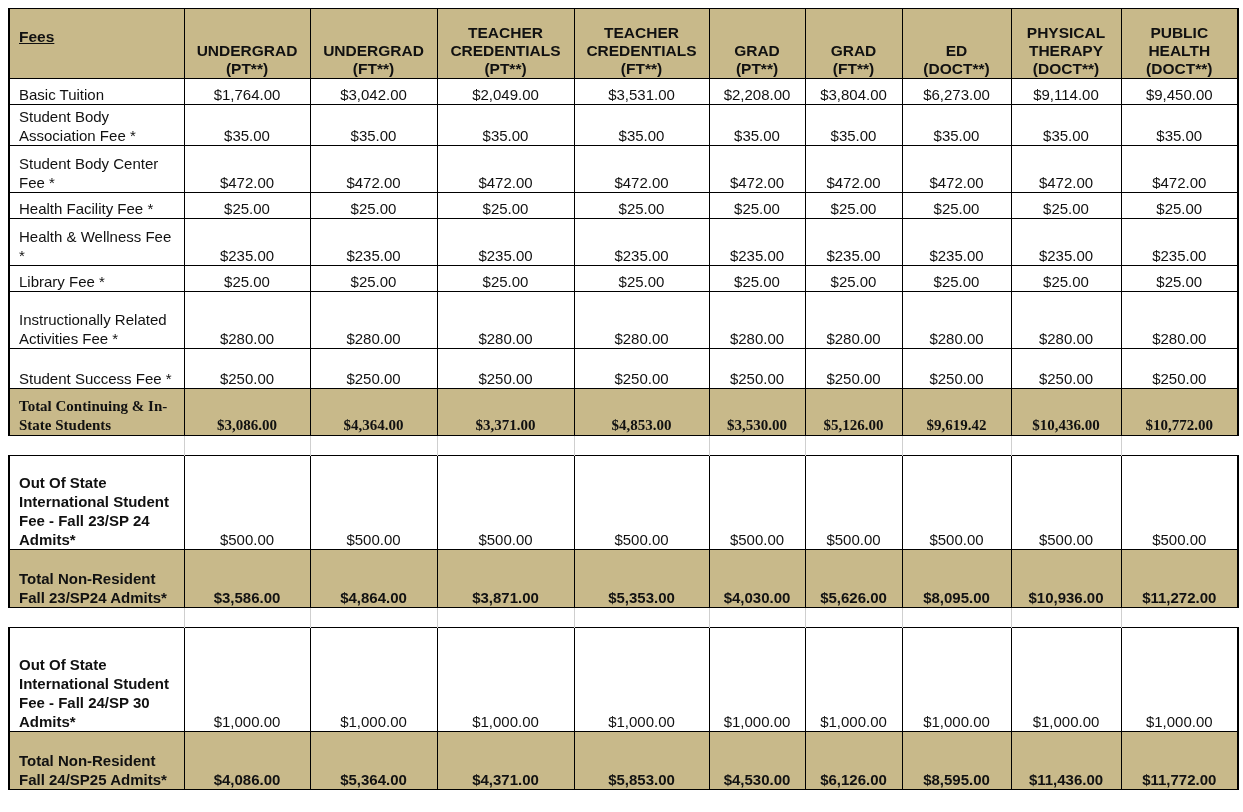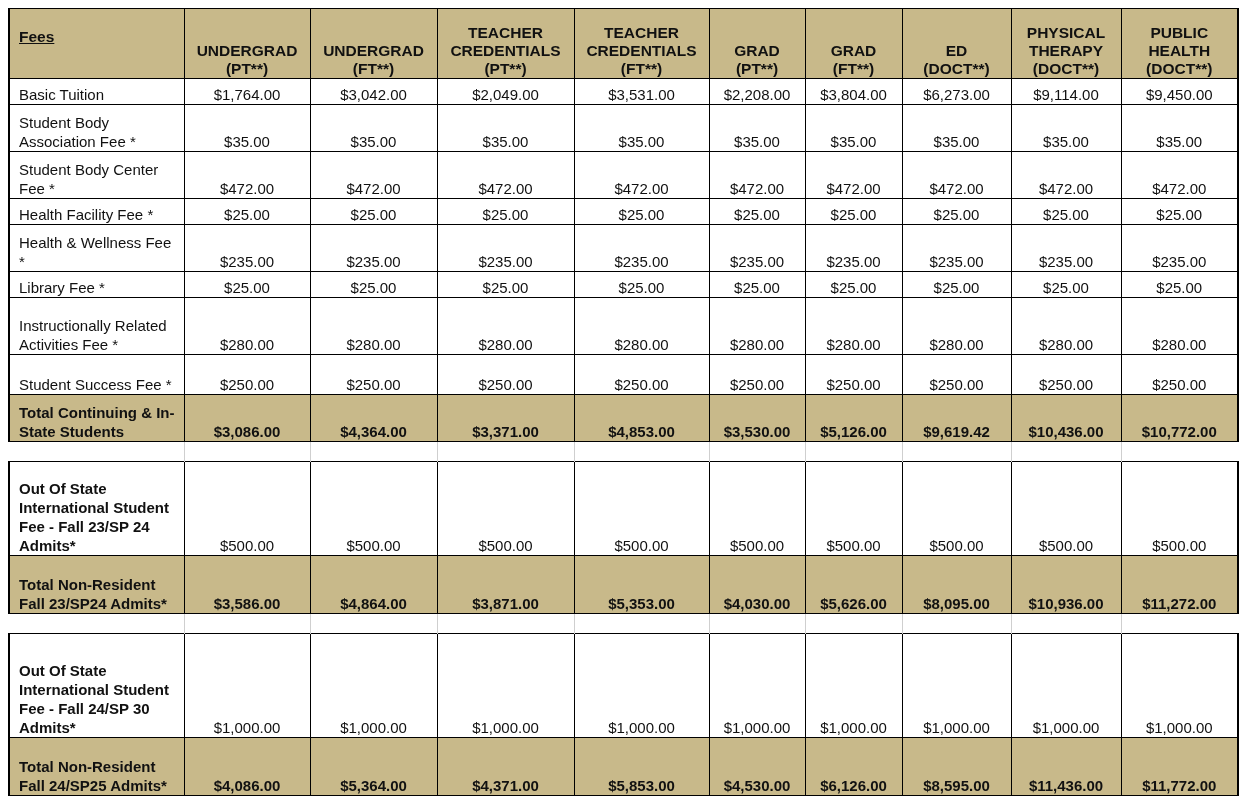--- a/index.html
+++ b/index.html
@@ -96,21 +96,21 @@
           <td class="val">$1,764.00</td>
           <td class="val">$3,042.00</td>
           <td class="val">$2,049.00</td>
           <td class="val">$3,531.00</td>
           <td class="val">$2,208.00</td>
           <td class="val">$3,804.00</td>
           <td class="val">$6,273.00</td>
           <td class="val">$9,114.00</td>
           <td class="val outer-right">$9,450.00</td>
         </tr>
-        <tr class="body" style="height: 47px; margin-top: 45px;">
+        <tr class="body" style="height: 41px; margin-top: 45px;">
           <td class="label outer-left">Student Body Association Fee *</td>
           <td class="val">$35.00</td>
           <td class="val">$35.00</td>
           <td class="val">$35.00</td>
           <td class="val">$35.00</td>
           <td class="val">$35.00</td>
           <td class="val">$35.00</td>
           <td class="val">$35.00</td>
           <td class="val">$35.00</td>
           <td class="val outer-right">$35.00</td>
@@ -180,21 +180,21 @@
           <td class="val">$250.00</td>
           <td class="val">$250.00</td>
           <td class="val">$250.00</td>
           <td class="val">$250.00</td>
           <td class="val">$250.00</td>
           <td class="val">$250.00</td>
           <td class="val">$250.00</td>
           <td class="val">$250.00</td>
           <td class="val outer-right">$250.00</td>
         </tr>
-        <tr class="total" style="height: 47px;">
+        <tr class="total" style="height: 47px; font-family: Liberation Serif, serif;">
           <td class="label outer-left" style="font-weight: bold;">Total Continuing &amp; In-State Students</td>
           <td class="val">$3,086.00</td>
           <td class="val">$4,364.00</td>
           <td class="val">$3,371.00</td>
           <td class="val">$4,853.00</td>
           <td class="val">$3,530.00</td>
           <td class="val">$5,126.00</td>
           <td class="val">$9,619.42</td>
           <td class="val">$10,436.00</td>
           <td class="val outer-right">$10,772.00</td>

